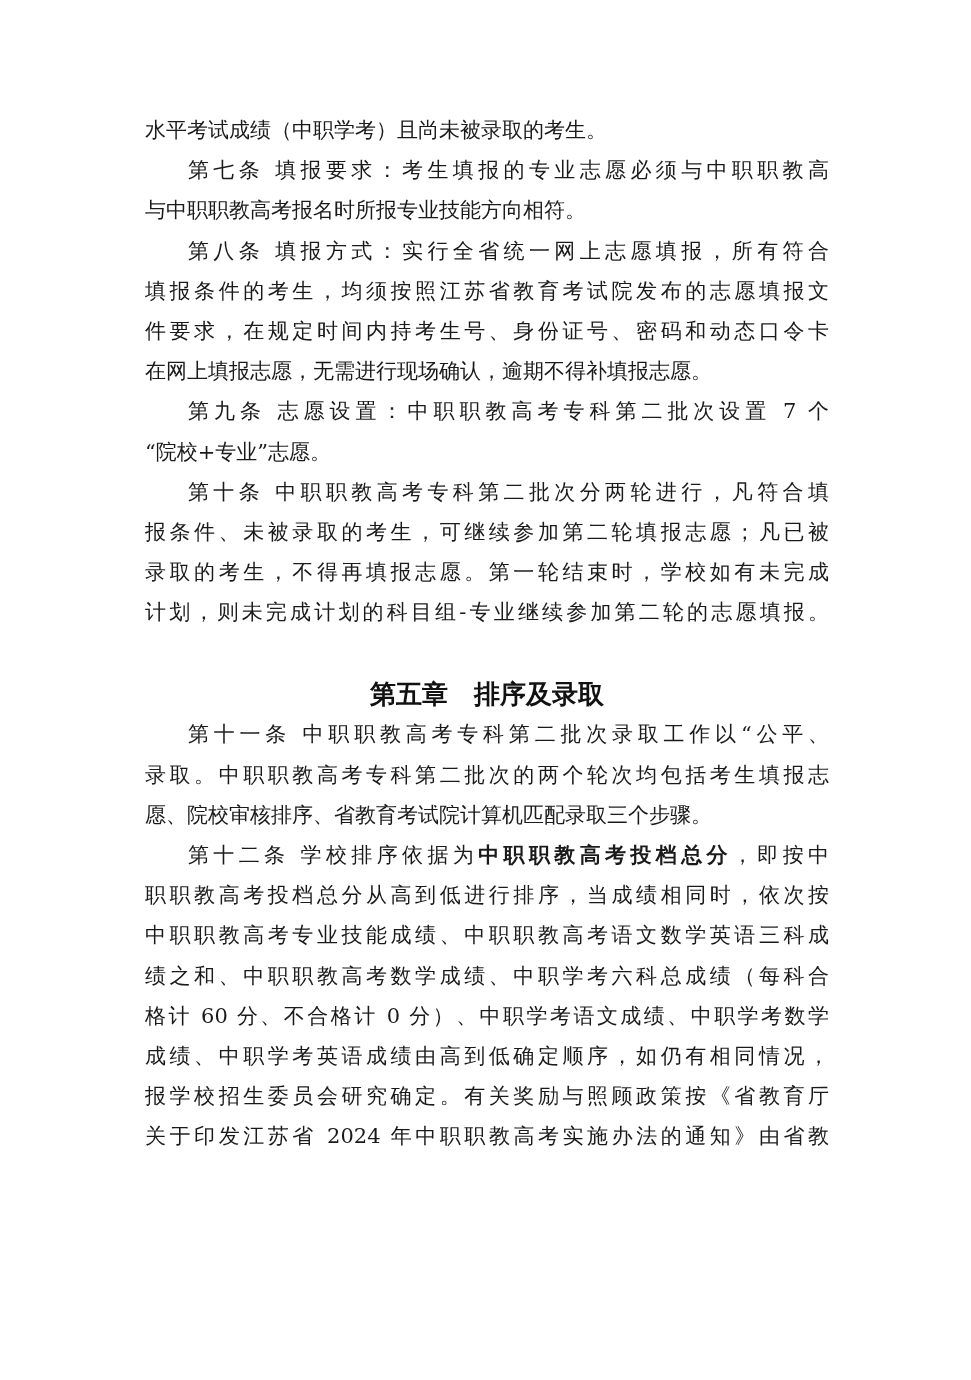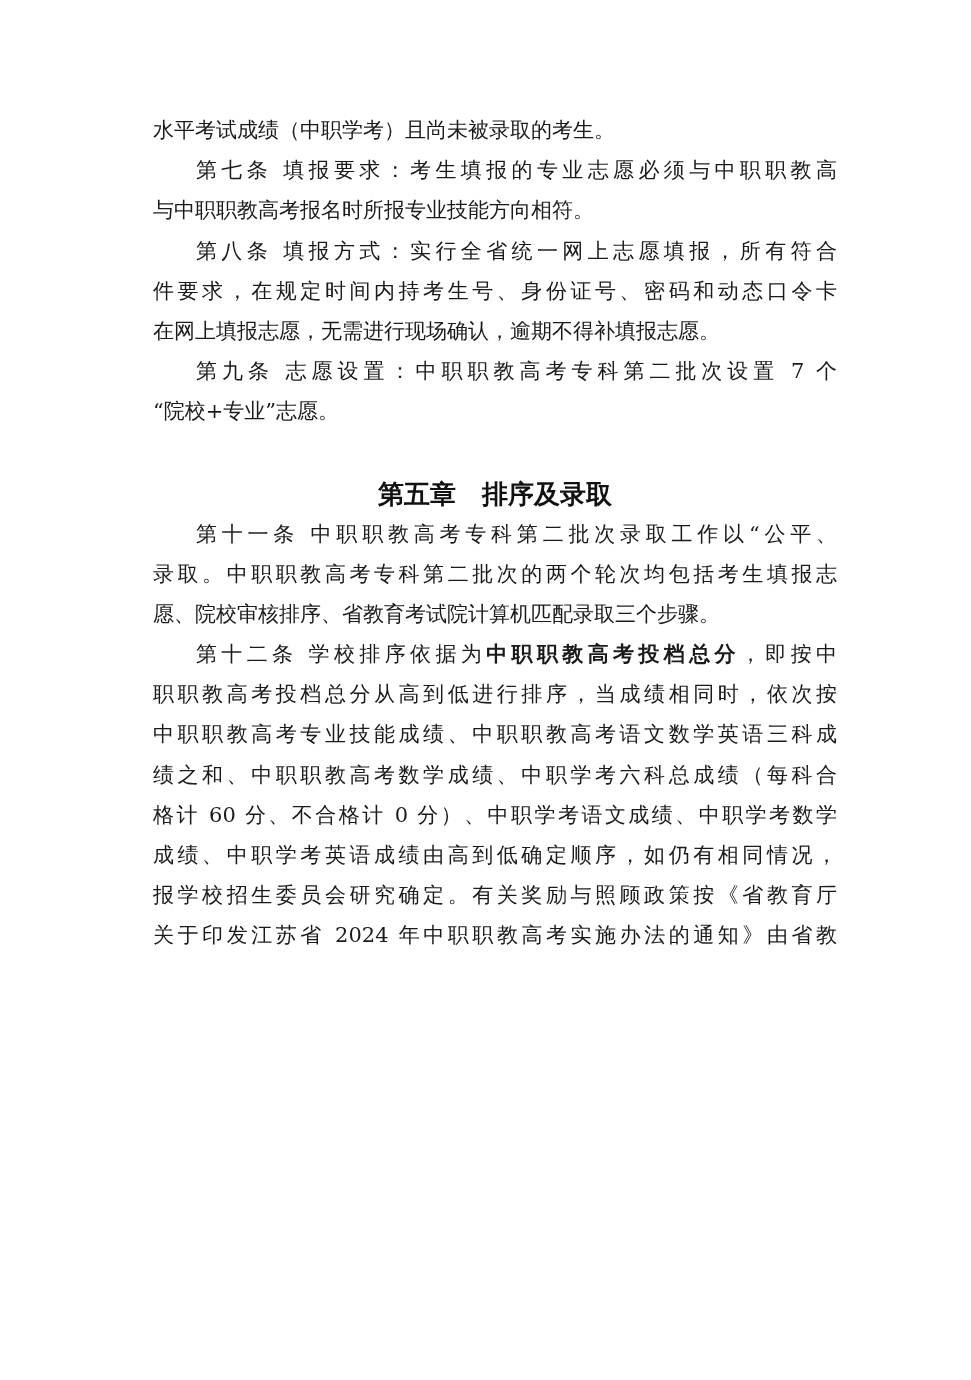--- a/index.html
+++ b/index.html
@@ -1,18 +1,18 @@
 <!DOCTYPE html>
 <html><head>
 <meta charset="utf-8">
 <style>
   html, body { margin: 0; padding: 0; background: #ffffff; }
   body { width: 971px; height: 1380px; position: relative; overflow: hidden;
          font-family: "DejaVu Serif", "Liberation Serif", serif; color: #1a1a1a; }
-  .page { position: absolute; left: 153px; top: 110px; width: 684px; }
+  .page { position: absolute; left: 145px; top: 110px; width: 684px; }
   .line { height: 40.2px; line-height: 40.2px; font-size: 21px; white-space: nowrap;
           text-align: justify; text-align-last: justify; letter-spacing: 0; overflow: hidden; }
   .line.last { text-align-last: left; }
   .indent { padding-left: 43px; }
   .gap { height: 42px; }
   .heading { height: 40px; line-height: 40px; font-size: 26px; font-weight: bold; text-align: center;
              font-family: "DejaVu Sans", "Liberation Sans", sans-serif; color: #111; }
   .b { font-weight: bold; font-family: "DejaVu Sans", "Liberation Sans", sans-serif; }
 </style>
 </head>
@@ -22,29 +22,36 @@
 
   <div class="line last">水平考试成绩（中职学考）且尚未被录取的考生。</div>
 
   <div>
     <div class="line indent">第七条 填报要求：考生填报的专业志愿必须与中职职教高</div>
     <div class="line last">与中职职教高考报名时所报专业技能方向相符。</div>
   </div>
 
   <div>
     <div class="line indent">第八条 填报方式：实行全省统一网上志愿填报，所有符合</div>
+    <div class="line">填报条件的考生，均须按照江苏省教育考试院发布的志愿填报文</div>
     <div class="line">件要求，在规定时间内持考生号、身份证号、密码和动态口令卡</div>
     <div class="line last">在网上填报志愿，无需进行现场确认，逾期不得补填报志愿。</div>
   </div>
 
   <div>
     <div class="line indent">第九条 志愿设置：中职职教高考专科第二批次设置 7 个</div>
     <div class="line last">“院校+专业”志愿。</div>
   </div>
 
+  <div>
+    <div class="line indent">第十条 中职职教高考专科第二批次分两轮进行，凡符合填</div>
+    <div class="line">报条件、未被录取的考生，可继续参加第二轮填报志愿；凡已被</div>
+    <div class="line">录取的考生，不得再填报志愿。第一轮结束时，学校如有未完成</div>
+    <div class="line">计划，则未完成计划的科目组-专业继续参加第二轮的志愿填报。</div>
+  </div>
 
   <div class="gap"></div>
 
   <div class="heading">第五章　排序及录取</div>
 
   <div>
     <div class="line indent">第十一条 中职职教高考专科第二批次录取工作以“公平、</div>
     <div class="line">录取。中职职教高考专科第二批次的两个轮次均包括考生填报志</div>
     <div class="line last">愿、院校审核排序、省教育考试院计算机匹配录取三个步骤。</div>
   </div>

